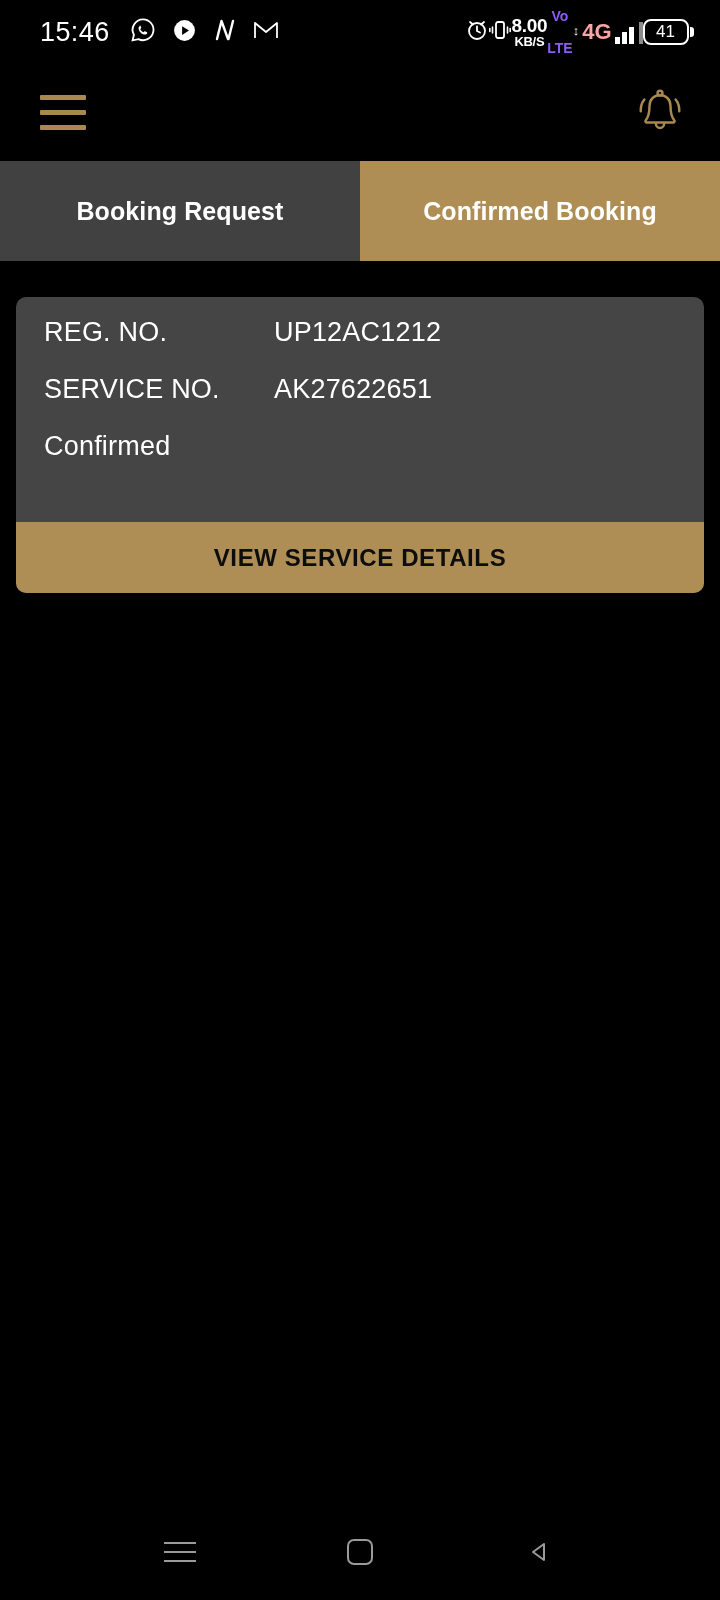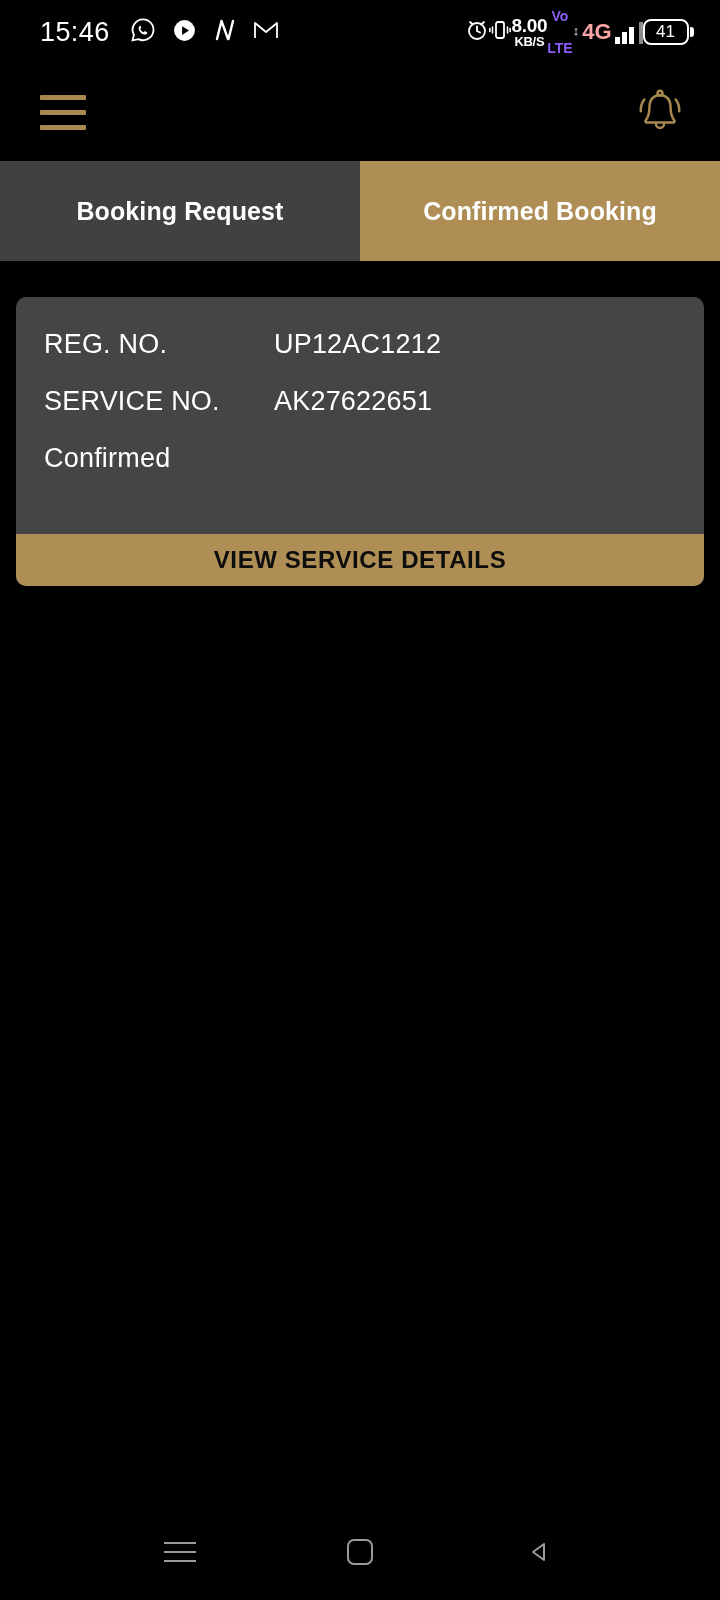--- a/index.html
+++ b/index.html
@@ -156,21 +156,21 @@
     background: #000000;
     padding: 36px 16px 0 16px;
   }
 
   .card {
     background: #454545;
     border-radius: 10px;
     overflow: hidden;
   }
   .card-body {
-    padding: 32px 0 34px 0;
+    padding: 20px 0 34px 0;
   }
   .row {
     display: flex;
     align-items: baseline;
     padding: 0 28px;
     height: 57px;
   }
   .row .label {
     width: 230px;
     flex: 0 0 230px;
@@ -180,21 +180,21 @@
     letter-spacing: 0.2px;
   }
   .row .value {
     color: #ffffff;
     font-size: 27px;
     font-weight: 400;
     letter-spacing: 0.2px;
   }
   .card-action {
     background: #ae8e55;
-    height: 52px;
+    height: 71px;
     display: flex;
     align-items: center;
     justify-content: center;
     color: #0d0d0d;
     font-size: 24px;
     font-weight: bold;
     letter-spacing: 0.6px;
     cursor: pointer;
   }
 

